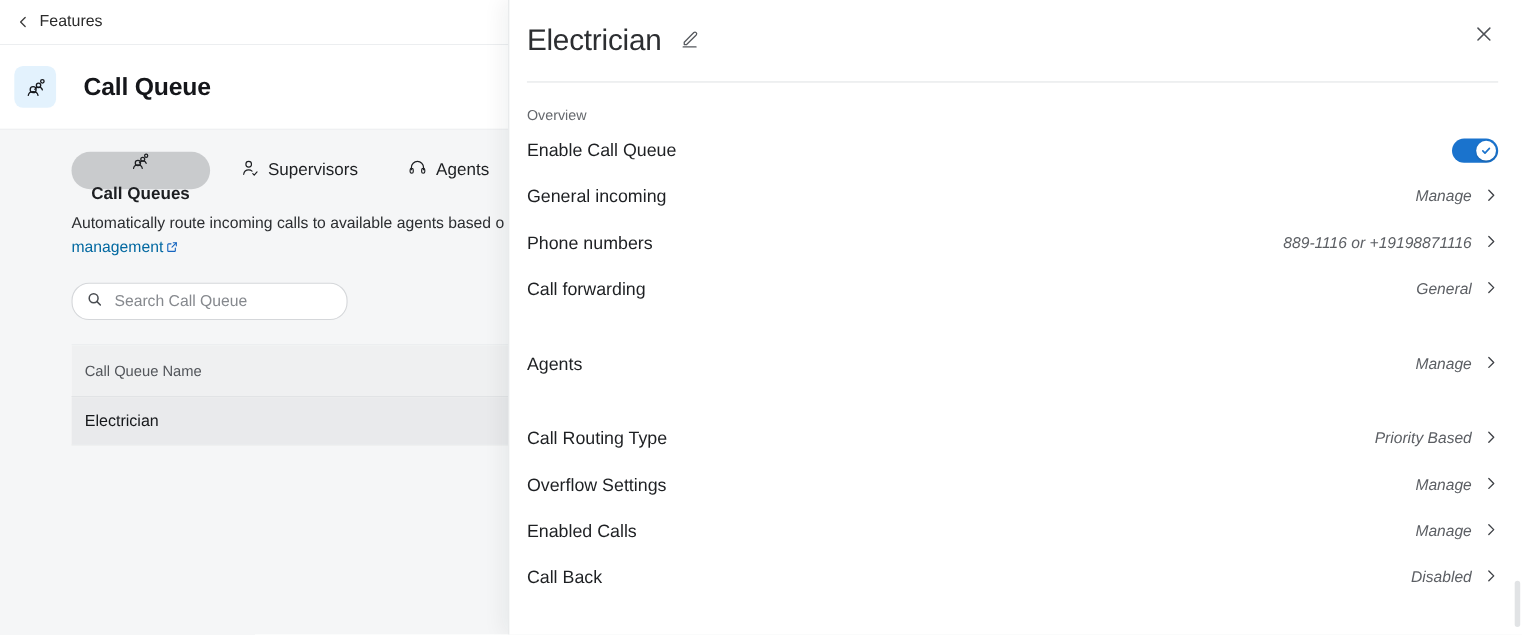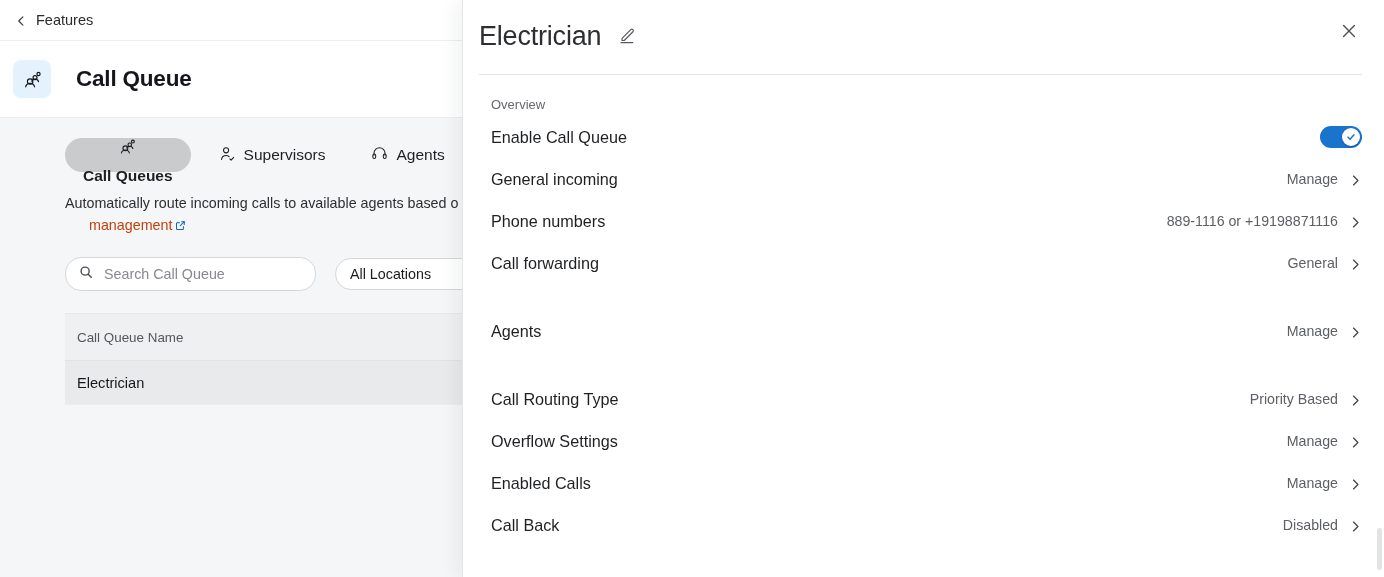--- a/index.html
+++ b/index.html
@@ -118,24 +118,23 @@
 
   .desc {
     padding-left: 65px;
     padding-right: 10px;
     font-size: 14.3px;
     line-height: 22px;
     color: #2c2e31;
     max-width: 980px;
   }
   .desc a {
-    color: #c2410c;
+    color: #0369a1;
     text-decoration: none;
     cursor: pointer;
-    margin-left: 24px;
   }
   .ext-icon { display: inline-block; width: 11px; height: 11px; margin-left: 3px; vertical-align: -1px; color: #1565c0; }
 
   .filters {
     display: flex;
     align-items: center;
     gap: 19px;
     padding-left: 65px;
     margin-top: 21px;
   }
@@ -264,21 +263,20 @@
   .panel-rule {
     margin-top: 16px;
     height: 1px;
     background: #e2e4e6;
   }
 
   .panel-body {
     flex: 1;
     overflow-y: auto;
     padding: 0 22px 0 16px;
-    margin-left: 12px;
   }
   .section-label {
     font-size: 13px;
     color: #646codes;
     color: #65686d;
     padding-top: 22px;
     padding-bottom: 4px;
   }
 
   .row {
@@ -289,22 +287,22 @@
     padding: 6px 0;
     cursor: pointer;
   }
   .row-label {
     font-size: 16.2px;
     color: #1e2023;
     white-space: nowrap;
   }
   .row-right {
     display: flex;
-    align-items: center;
     gap: 11px;
+    font-style: italic;
   }
   .row-value {
     font-size: 14.2px;
     color: #5c5f64;
     white-space: nowrap;
   }
   .chev-right { width: 13px; height: 13px; color: #3e4146; flex: 0 0 auto; }
 
   .row-gap { height: 26px; }
 
@@ -425,23 +423,20 @@
       <div class="filters">
         <div class="search-box">
           <span>
             <svg viewBox="0 0 16 16" fill="none" stroke="currentColor" stroke-width="1.6" stroke-linecap="round">
                 <circle cx="7" cy="7" r="4.6"></circle>
                 <path d="M10.5 10.5 14 14"></path>
               </svg>
           </span>
           <input type="text" placeholder="Search Call Queue" style="">
         </div>
-        <div class="select-box">
-          <span>All Locations</span>
-        </div>
       </div>
 
       <div class="table">
         <div class="thead">
           <div class="th">Call Queue Name</div>
         </div>
         <div class="trow selected">
           <div class="td">Electrician</div>
         </div>
       </div>

